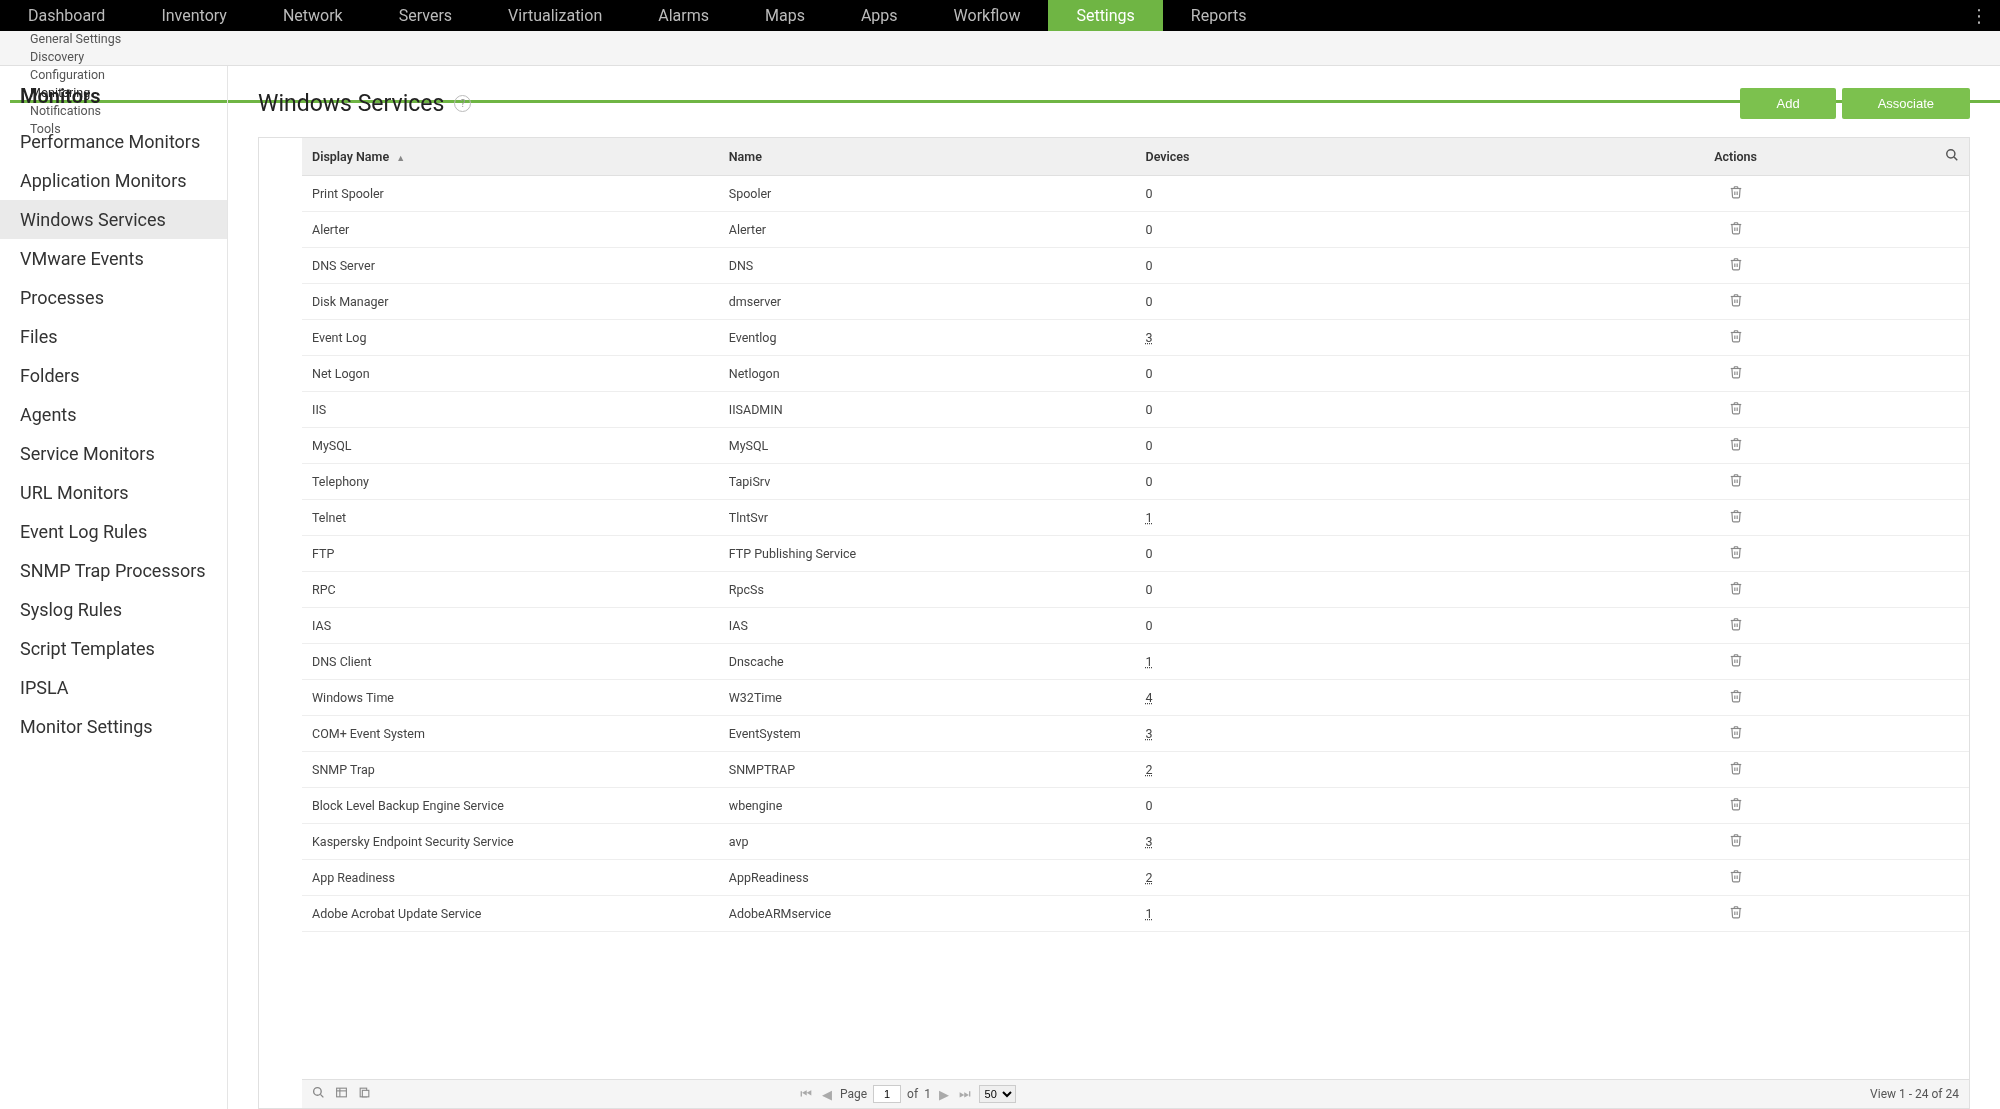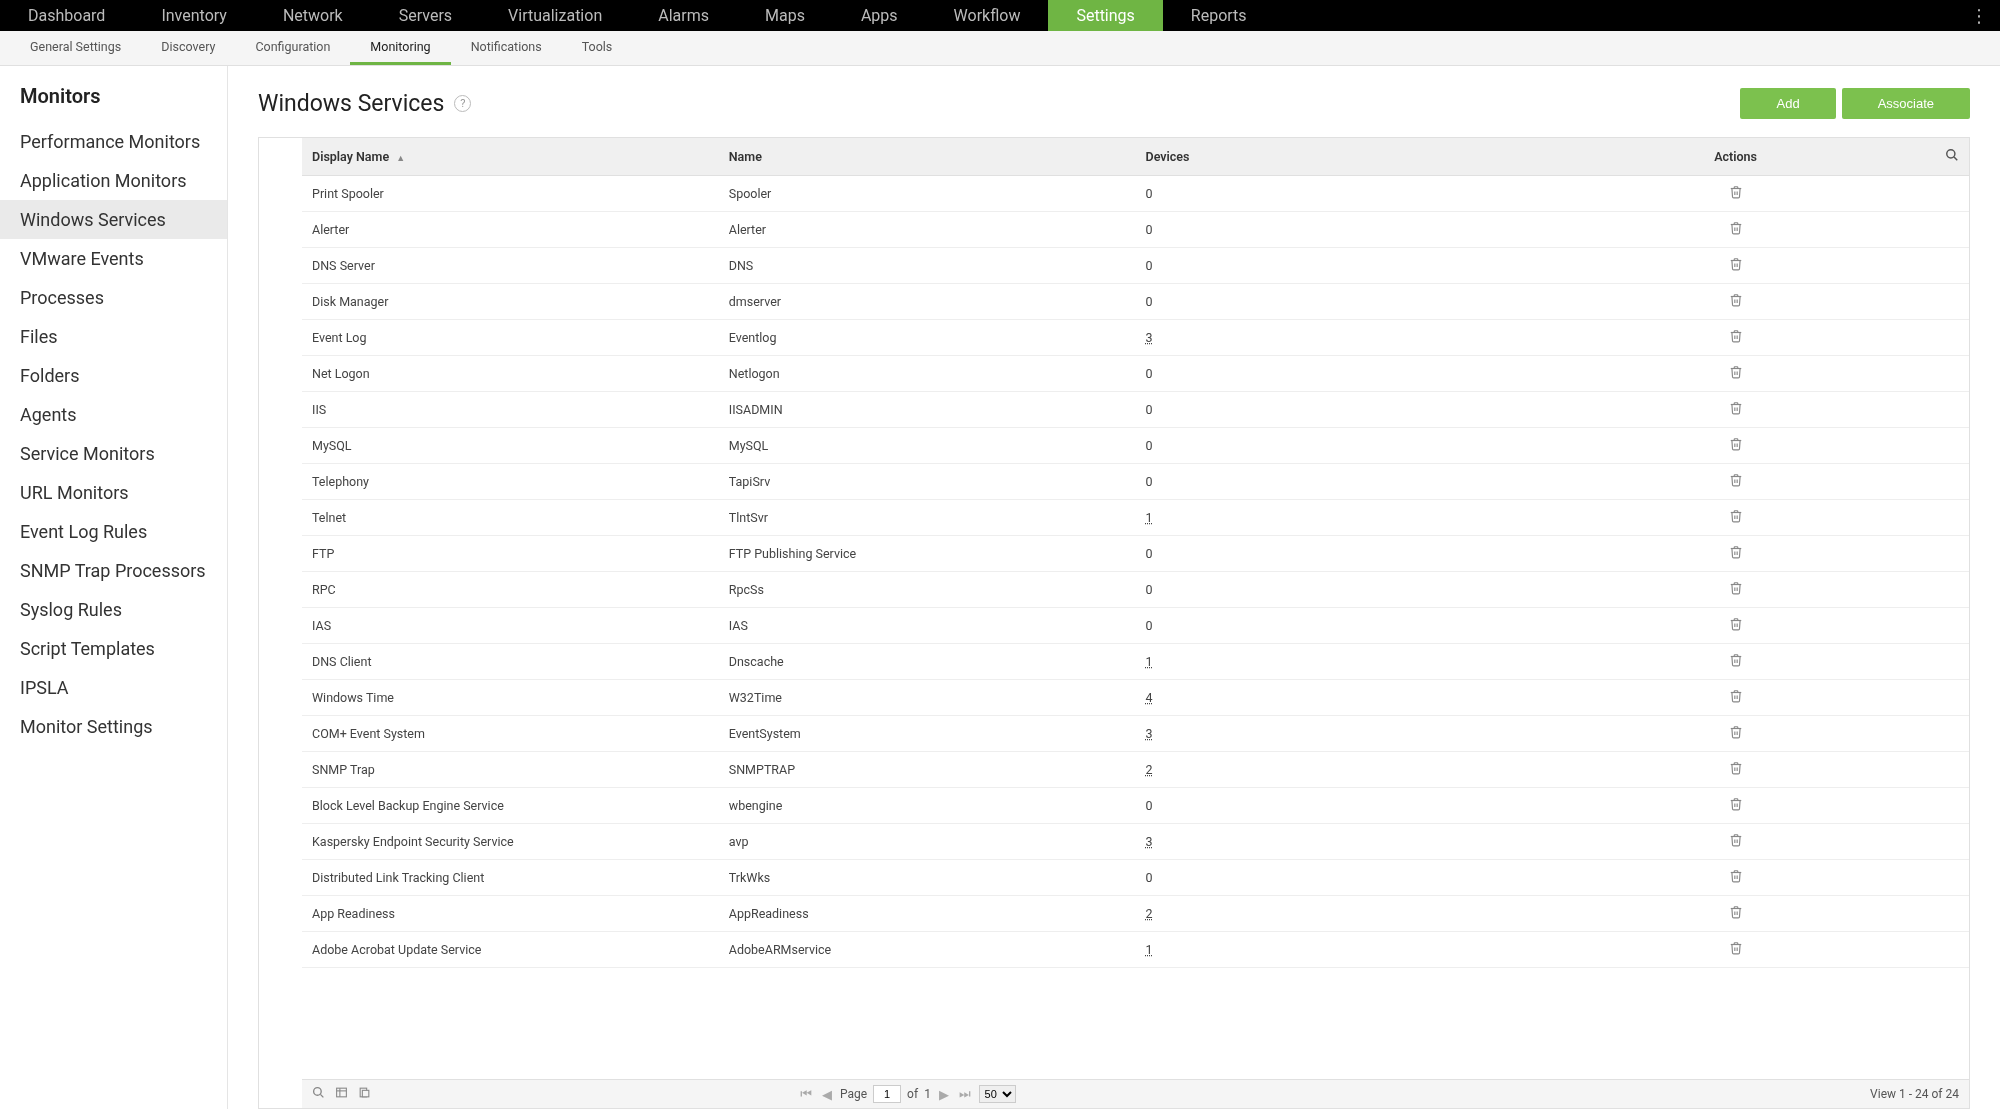--- a/index.html
+++ b/index.html
@@ -1,21 +1,21 @@
 <!DOCTYPE html>
 <html><head>
 <meta charset="utf-8">
 <style>
 * { margin: 0; padding: 0; box-sizing: border-box; }
 body { font-family: -apple-system, BlinkMacSystemFont, "Segoe UI", Roboto, sans-serif; font-size: 13px; color: #333; background: #fff; }
 .topnav { background: #000; display: flex; align-items: center; height: 31px; position: relative; }
 .topnav-item { color: #bbb; padding: 0 28px; height: 100%; display: flex; align-items: center; cursor: pointer; font-size: 16px; }
 .topnav-item.active { background: #6fb544; color: #fff; }
 .topnav-kebab { position: absolute; right: 12px; color: #bbb; font-size: 18px; cursor: pointer; }
-.subnav { background: #f5f5f5; border-bottom: 1px solid #e0e0e0; display: flex; height: 35px; padding-left: 10px; }
+.subnav { background: #f5f5f5; border-bottom: 1px solid #e0e0e0; display: flex; height: 35px; padding-left: 10px; flex-direction: column; }
 .subnav-item { padding: 0 20px; display: flex; align-items: center; cursor: pointer; color: #555; font-size: 12.5px; height: 100%; border-bottom: 3px solid transparent; }
 .subnav-item.active { border-bottom-color: #6fb544; color: #222; }
 .main { display: flex; height: calc(100vh - 66px); }
 .sidebar { width: 228px; border-right: 1px solid #e5e5e5; padding-top: 18px; overflow-y: auto; flex-shrink: 0; }
 .sidebar-title { font-size: 20px; font-weight: 600; padding: 0 20px 14px 20px; color: #222; }
 .sidebar-item { padding: 9px 20px; cursor: pointer; font-size: 18px; color: #333; }
 .sidebar-item.active { background: #eaeaea; }
 .content { flex: 1; padding: 22px 30px 0 30px; display: flex; flex-direction: column; min-width: 0; }
 .content-header { display: flex; align-items: center; margin-bottom: 18px; }
 .page-title { font-size: 23px; font-weight: 400; color: #222; }
@@ -375,33 +375,20 @@
                 <td class="col-actions action-cell"><span class="trash-icon"><svg viewBox="0 0 24 24" fill="none" stroke="currentColor" stroke-width="2">
                       <polyline points="3 6 5 6 21 6"></polyline>
                       <path d="M19 6l-1 14a2 2 0 0 1-2 2H8a2 2 0 0 1-2-2L5 6"></path>
                       <path d="M10 11v6"></path>
                       <path d="M14 11v6"></path>
                       <path d="M9 6V4a1 1 0 0 1 1-1h4a1 1 0 0 1 1 1v2"></path>
                     </svg></span></td>
                 <td class="col-search"></td>
               </tr>
               <tr>
-                <td class="col-display"><span>Distributed Link Tracking Client</span></td>
-                <td class="col-name"><span>TrkWks</span></td>
-                <td class="col-devices"><span>0</span></td>
-                <td class="col-actions action-cell"><span class="trash-icon"><svg viewBox="0 0 24 24" fill="none" stroke="currentColor" stroke-width="2">
-                      <polyline points="3 6 5 6 21 6"></polyline>
-                      <path d="M19 6l-1 14a2 2 0 0 1-2 2H8a2 2 0 0 1-2-2L5 6"></path>
-                      <path d="M10 11v6"></path>
-                      <path d="M14 11v6"></path>
-                      <path d="M9 6V4a1 1 0 0 1 1-1h4a1 1 0 0 1 1 1v2"></path>
-                    </svg></span></td>
-                <td class="col-search"></td>
-              </tr>
-              <tr>
                 <td class="col-display"><span>App Readiness</span></td>
                 <td class="col-name"><span>AppReadiness</span></td>
                 <td class="col-devices"><span class="link-num">2</span></td>
                 <td class="col-actions action-cell"><span class="trash-icon"><svg viewBox="0 0 24 24" fill="none" stroke="currentColor" stroke-width="2">
                       <polyline points="3 6 5 6 21 6"></polyline>
                       <path d="M19 6l-1 14a2 2 0 0 1-2 2H8a2 2 0 0 1-2-2L5 6"></path>
                       <path d="M10 11v6"></path>
                       <path d="M14 11v6"></path>
                       <path d="M9 6V4a1 1 0 0 1 1-1h4a1 1 0 0 1 1 1v2"></path>
                     </svg></span></td>

